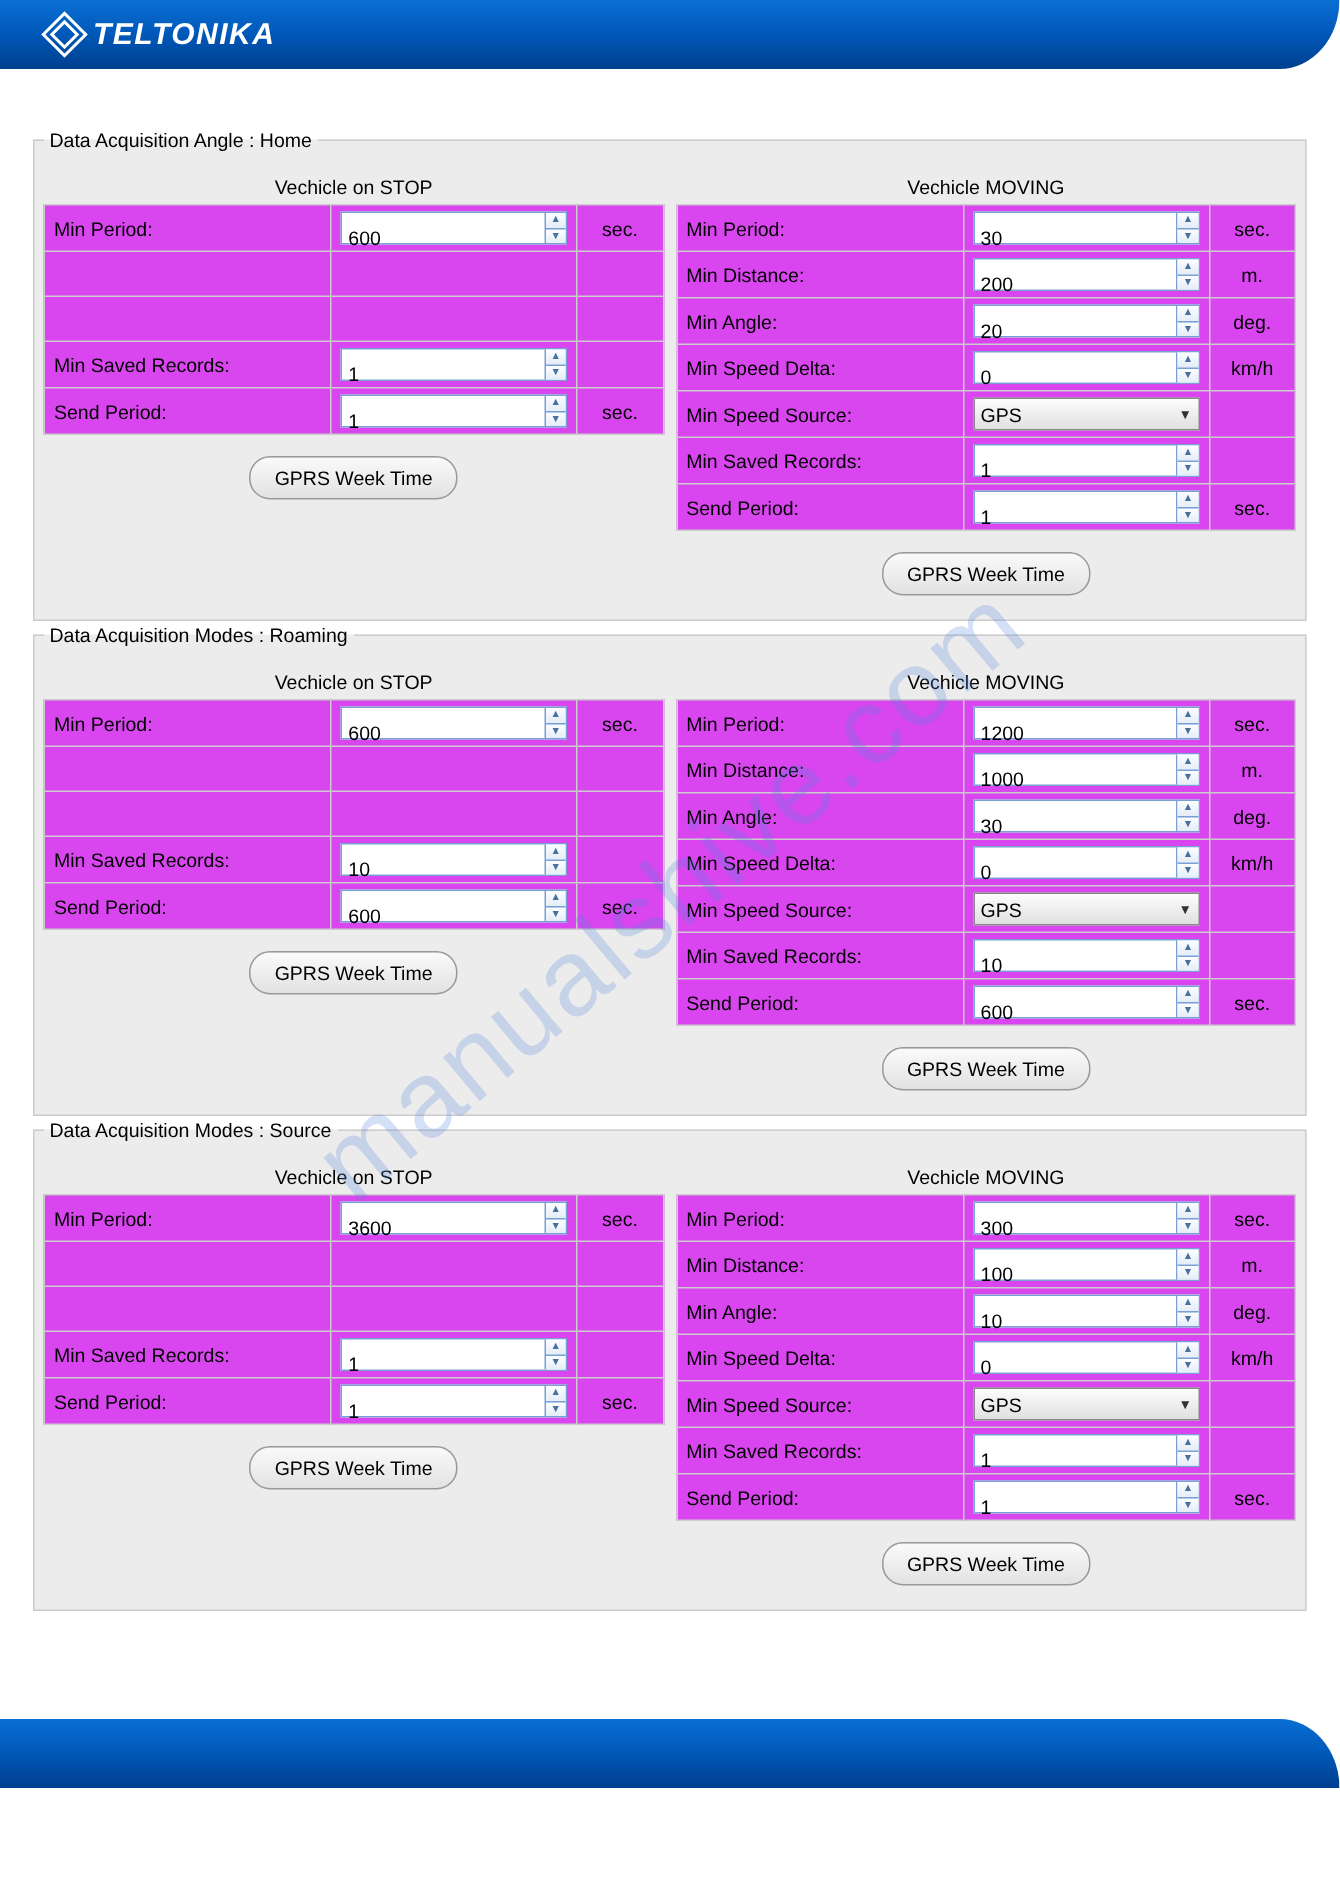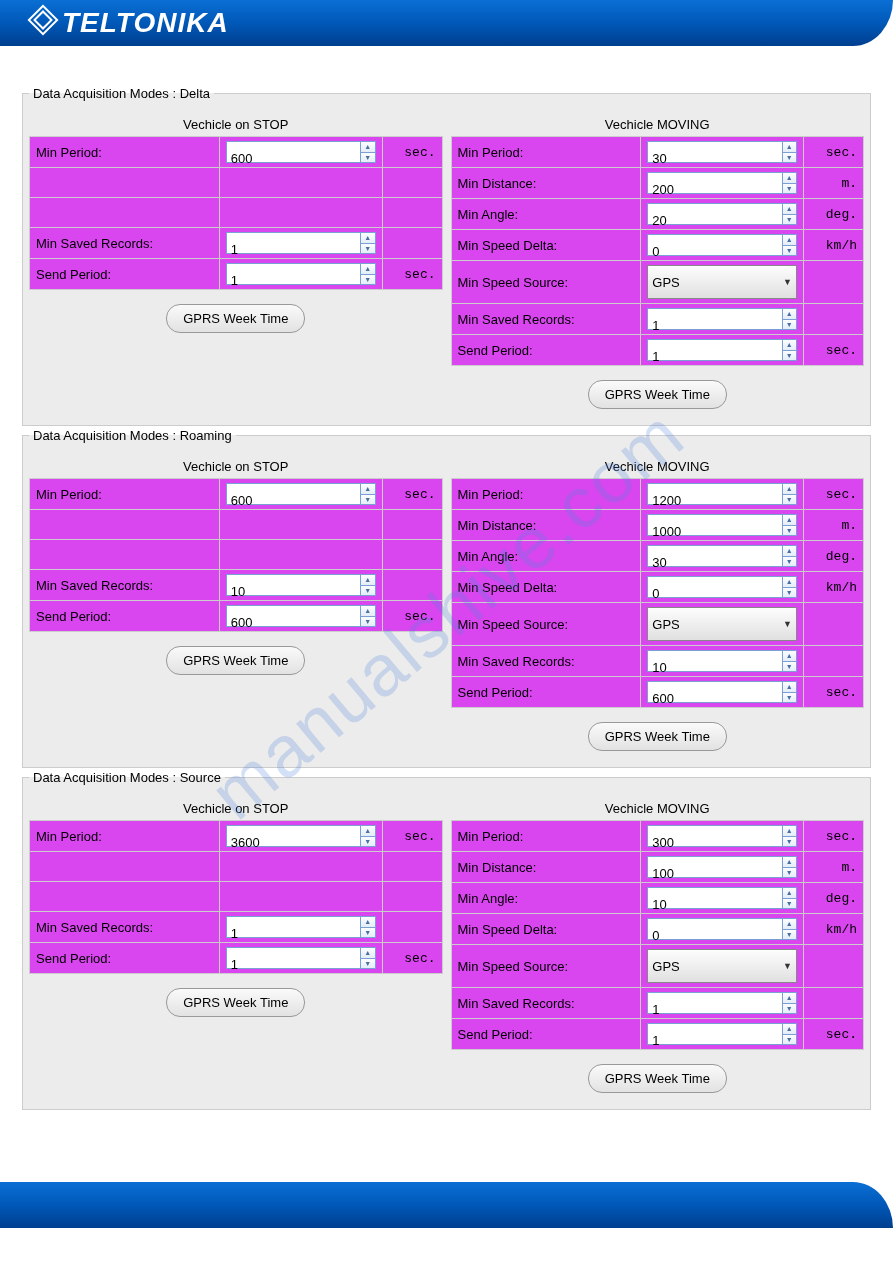--- a/index.html
+++ b/index.html
@@ -16,24 +16,25 @@
     height: 46px;
     background: linear-gradient(to bottom, #0a6fd4 0%, #0058b8 50%, #003f8f 100%);
     border-radius: 0 0 40px 0 / 0 0 46px 0;
     display: flex;
     align-items: center;
     padding-left: 30px;
     color: #fff;
   }
   .logo {
     display: flex;
+    align-items: center;
     gap: 6px;
     font-weight: bold;
     font-style: italic;
-    font-size: 28px;
+    font-size: 20px;
     letter-spacing: 1px;
   }
   .logo-icon {
     width: 26px;
     height: 26px;
     display: inline-block;
     position: relative;
   }
   .logo-icon::before,
   .logo-icon::after {
@@ -85,21 +86,21 @@
     background: #d946ef;
   }
   table.inputs td {
     border: 1px solid #ccc;
     padding: 4px 6px;
     height: 30px;
     vertical-align: middle;
   }
   table.inputs td.labcell { width: 140px; }
   table.inputs td.inpcell { width: 120px; }
-  table.inputs td.unitcell { width: 42px; text-align: right; font-family: Liberation Mono, monospace; }
+  table.inputs td.unitcell { width: 42px; text-align: center; }
   .spinner {
     display: flex;
     align-items: stretch;
     border: 1px solid #7a9fd4;
     background: #fff;
     height: 22px;
   }
   .spinner input {
     border: none;
     outline: none;
@@ -125,21 +126,21 @@
     cursor: pointer;
   }
   .spin-btns div + div {
     border-top: 1px solid #7a9fd4;
   }
   .dropdown {
     display: flex;
     align-items: center;
     border: 1px solid #888;
     background: linear-gradient(#fdfdfd, #e0e0e0);
-    height: 34px;
+    height: 22px;
     padding: 0 4px;
     justify-content: space-between;
     text-align: right;
   }
   .dropdown .dd-val { font-size: 13px; }
   .dropdown .dd-arr { font-size: 9px; color: #333; }
   .btn-row {
     text-align: center;
     margin-top: 14px;
   }
@@ -174,21 +175,21 @@
     <span class="logo-icon"></span>
     <span>TELTONIKA</span>
   </div>
 </div>
 
 <div class="watermark">manualshive.com</div>
 
 <div class="content">
 
   <fieldset>
-    <legend>Data Acquisition Modes : Delta</legend>
+    <legend>Data Acquisition Angle : Home</legend>
     <div class="two-col">
       <div class="col">
         <div class="col-title">Vechicle on STOP</div>
         <table class="inputs">
           <tbody>
               <tr>
             <td class="labcell">Min Period:</td>
             <td class="inpcell">
               <div class="spinner">
                 <input value="600" style="">

